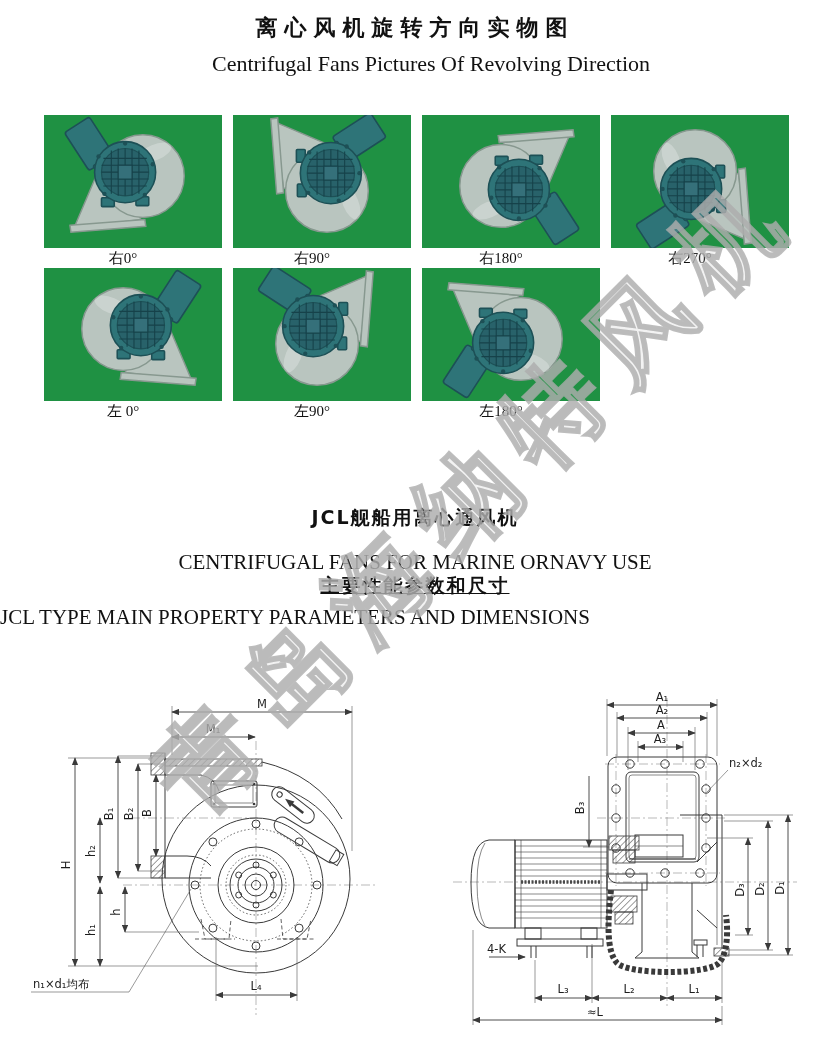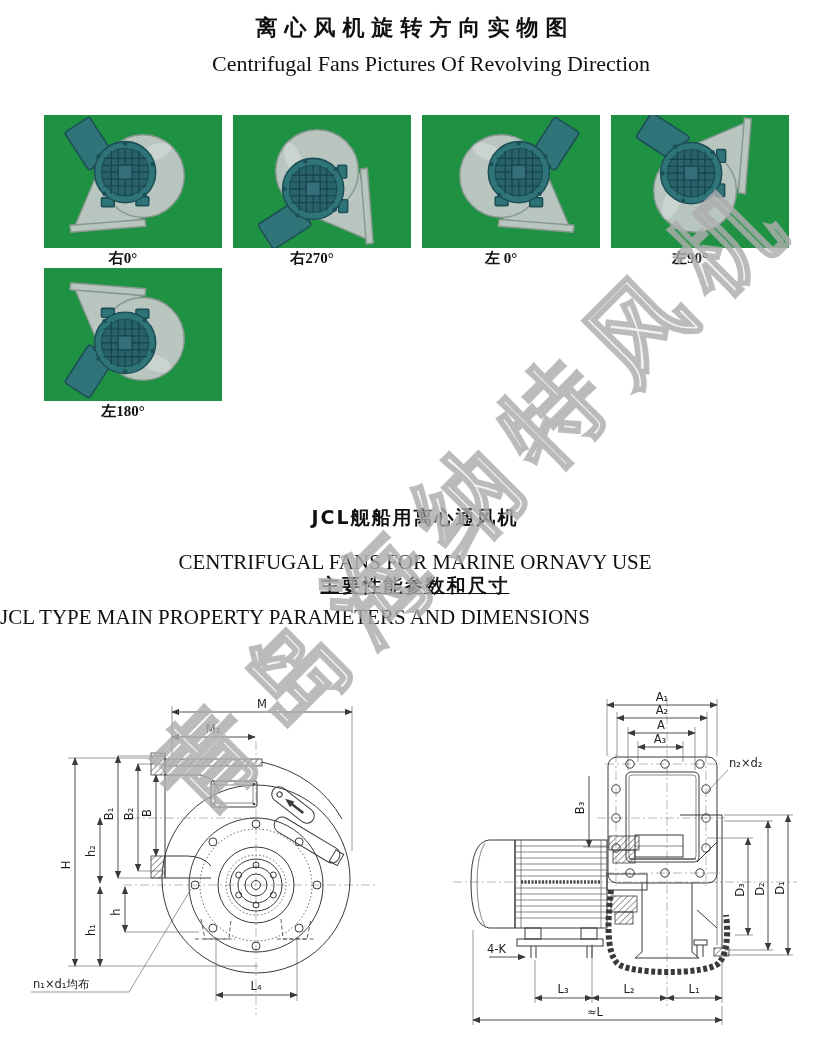--- a/index.html
+++ b/index.html
@@ -6,21 +6,21 @@
   body{
     width:830px;height:1043px;position:relative;background:#fff;overflow:hidden;
     font-family:"DejaVu Sans",sans-serif;color:#111;
   }
   .title-zh{position:absolute;top:13px;left:0;width:100%;text-align:center;
     font-size:22px;font-weight:bold;letter-spacing:7px;}
   .title-en{position:absolute;top:51px;left:16px;width:100%;text-align:center;
     font-family:"Liberation Serif","DejaVu Serif",serif;font-size:22px;}
   .gallery{position:absolute;left:44px;top:115px;width:745px;
     display:grid;grid-template-columns:repeat(4,178px);column-gap:11px;}
-  .cell{width:158px;font-weight:bold;}
+  .cell{width:158px;}
   .photo{width:178px;height:133px;background:var(--photo_bg);overflow:hidden;}
   .photo svg{display:block;width:178px;height:133px;}
   .caption{height:20px;line-height:20px;text-align:center;font-size:15px;
     font-family:"Liberation Serif","DejaVu Sans",serif;}
   .h-zh1{position:absolute;top:505px;left:0;width:100%;text-align:center;
     font-size:19px;font-weight:bold;letter-spacing:2px;}
   .h-en1{position:absolute;top:538px;left:0;width:100%;text-align:center;
     font-family:"Liberation Serif","DejaVu Serif",serif;font-size:21px;margin-top:12px;}
   .h-zh2{position:absolute;top:573px;left:0;width:100%;text-align:center;
     font-size:19px;font-weight:bold;letter-spacing:2px;text-decoration:underline;}
@@ -104,20 +104,36 @@
     <div class="photo">
       <svg viewBox="0 0 180 135">
           <use href="#fanSym"></use>
         </svg>
       </div>
     <div class="caption">右0°</div>
   </div>
   <div class="cell">
     <div class="photo">
       <svg viewBox="0 0 180 135">
+          <use href="#fanSym" transform="rotate(90 90 67)"></use>
+        </svg>
+      </div>
+    <div class="caption">右90°</div>
+  </div>
+  <div class="cell">
+    <div class="photo">
+      <svg viewBox="0 0 180 135">
+          <use href="#fanSym" transform="rotate(180 90 67)"></use>
+        </svg>
+      </div>
+    <div class="caption">右180°</div>
+  </div>
+  <div class="cell">
+    <div class="photo">
+      <svg viewBox="0 0 180 135">
           <use href="#fanSym" transform="rotate(270 90 67)"></use>
         </svg>
       </div>
     <div class="caption">右270°</div>
   </div>
   <div class="cell">
     <div class="photo">
       <svg viewBox="0 0 180 135">
           <use href="#fanSym" transform="translate(180,0) scale(-1,1)"></use>
         </svg>

